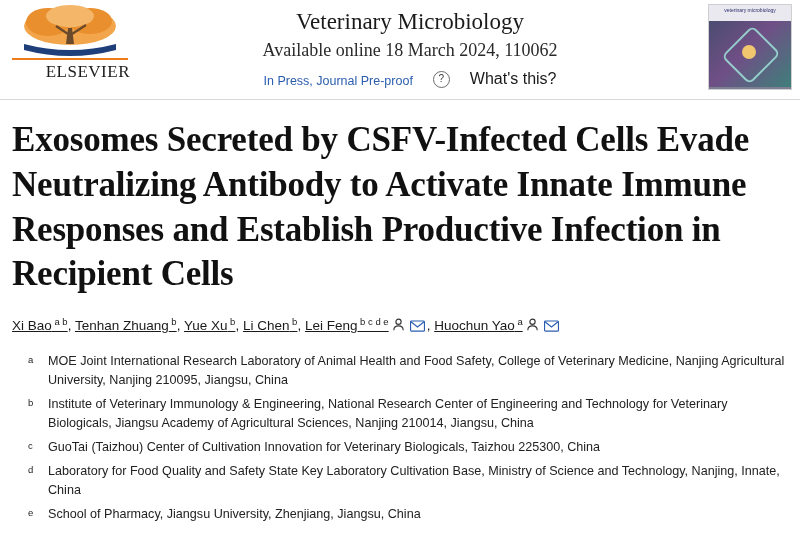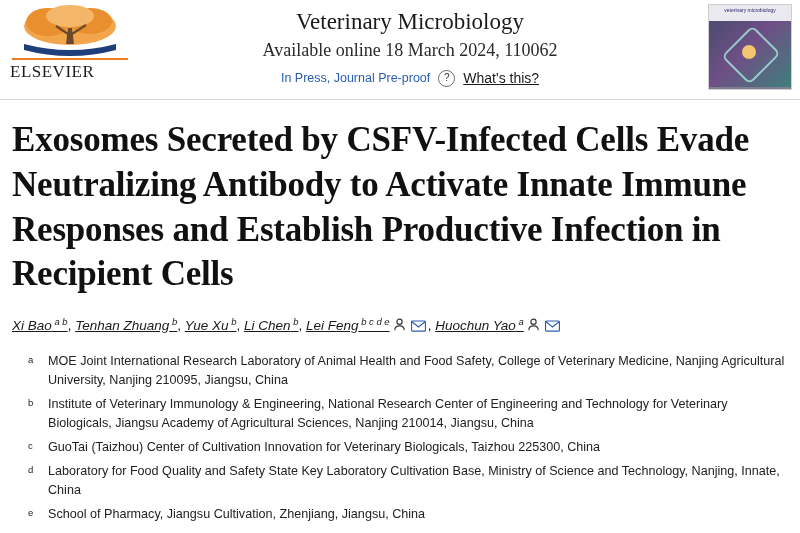--- a/index.html
+++ b/index.html
@@ -33,21 +33,21 @@
     left: 10px;
     top: 4px;
     width: 120px;
     height: 86px;
   }
   .elsevier-wordmark {
     position: absolute;
     left: 10px;
     top: 62px;
     width: 120px;
-    text-align: left;
+    text-align: right;
     font-family: "Liberation Serif", serif;
     font-size: 17px;
     letter-spacing: 0.5px;
     color: #1c1c1c;
     font-weight: 400;
   }
   .elsevier-rule {
     position: absolute;
     left: 12px;
     top: 58px;
@@ -70,46 +70,45 @@
   }
   .journal-sub {
     font-family: "Liberation Serif", serif;
     font-size: 18px;
     color: #2a2a2a;
     margin-top: 4px;
   }
   .journal-status-row {
     margin-top: 9px;
     display: flex;
-    align-items: center;
+    align-items: flex-end;
     justify-content: center;
-    gap: 8px;
+    gap: 20px;
     font-size: 12.5px;
   }
   .status-link {
     color: #2a5db0;
     cursor: pointer;
   }
   .qmark {
     display: inline-flex;
     align-items: center;
     justify-content: center;
     width: 15px;
     height: 15px;
     border: 1px solid #6b6b6b;
     border-radius: 50%;
     font-size: 10px;
     color: #3a3a3a;
     line-height: 1;
   }
   .whats-this {
     color: #1a1a1a;
-    text-decoration: underline;
-    cursor: pointer;
-    font-size: 14px;
+    cursor: pointer;
+    font-size: 16px;
   }
   .cover-thumb {
     position: absolute;
     right: 8px;
     top: 4px;
     width: 82px;
     height: 84px;
     border: 1px solid #cfcfcf;
     background: #7d7f92;
     overflow: hidden;
@@ -167,21 +166,20 @@
   .authors {
     margin: 16px 12px 0 12px;
     font-size: 13.5px;
     line-height: 1.6;
     color: #1a1a1a;
   }
   .author {
     text-decoration: underline;
     cursor: pointer;
     white-space: nowrap;
-    font-style: italic;
   }
   .author sup {
     font-size: 9.5px;
     text-decoration: none;
     display: inline;
   }
   .sep {
     text-decoration: none;
   }
   .icon-person, .icon-mail {
@@ -279,17 +277,17 @@
       <div class="affil-row">
         <div class="affil-mark">c</div>
         <div class="affil-text">GuoTai (Taizhou) Center of Cultivation Innovation for Veterinary Biologicals, Taizhou 225300, China</div>
       </div>
       <div class="affil-row">
         <div class="affil-mark">d</div>
         <div class="affil-text">Laboratory for Food Quality and Safety State Key Laboratory Cultivation Base, Ministry of Science and Technology, Nanjing, Innate, China</div>
       </div>
       <div class="affil-row">
         <div class="affil-mark">e</div>
-        <div class="affil-text">School of Pharmacy, Jiangsu Cultivation, Zhenjiang, Jiangsu, China</div>
+        <div class="affil-text">School of Pharmacy, Jiangsu University, Zhenjiang, Jiangsu, China</div>
       </div>
     </div>
 
 </div>
 
 </body></html>

